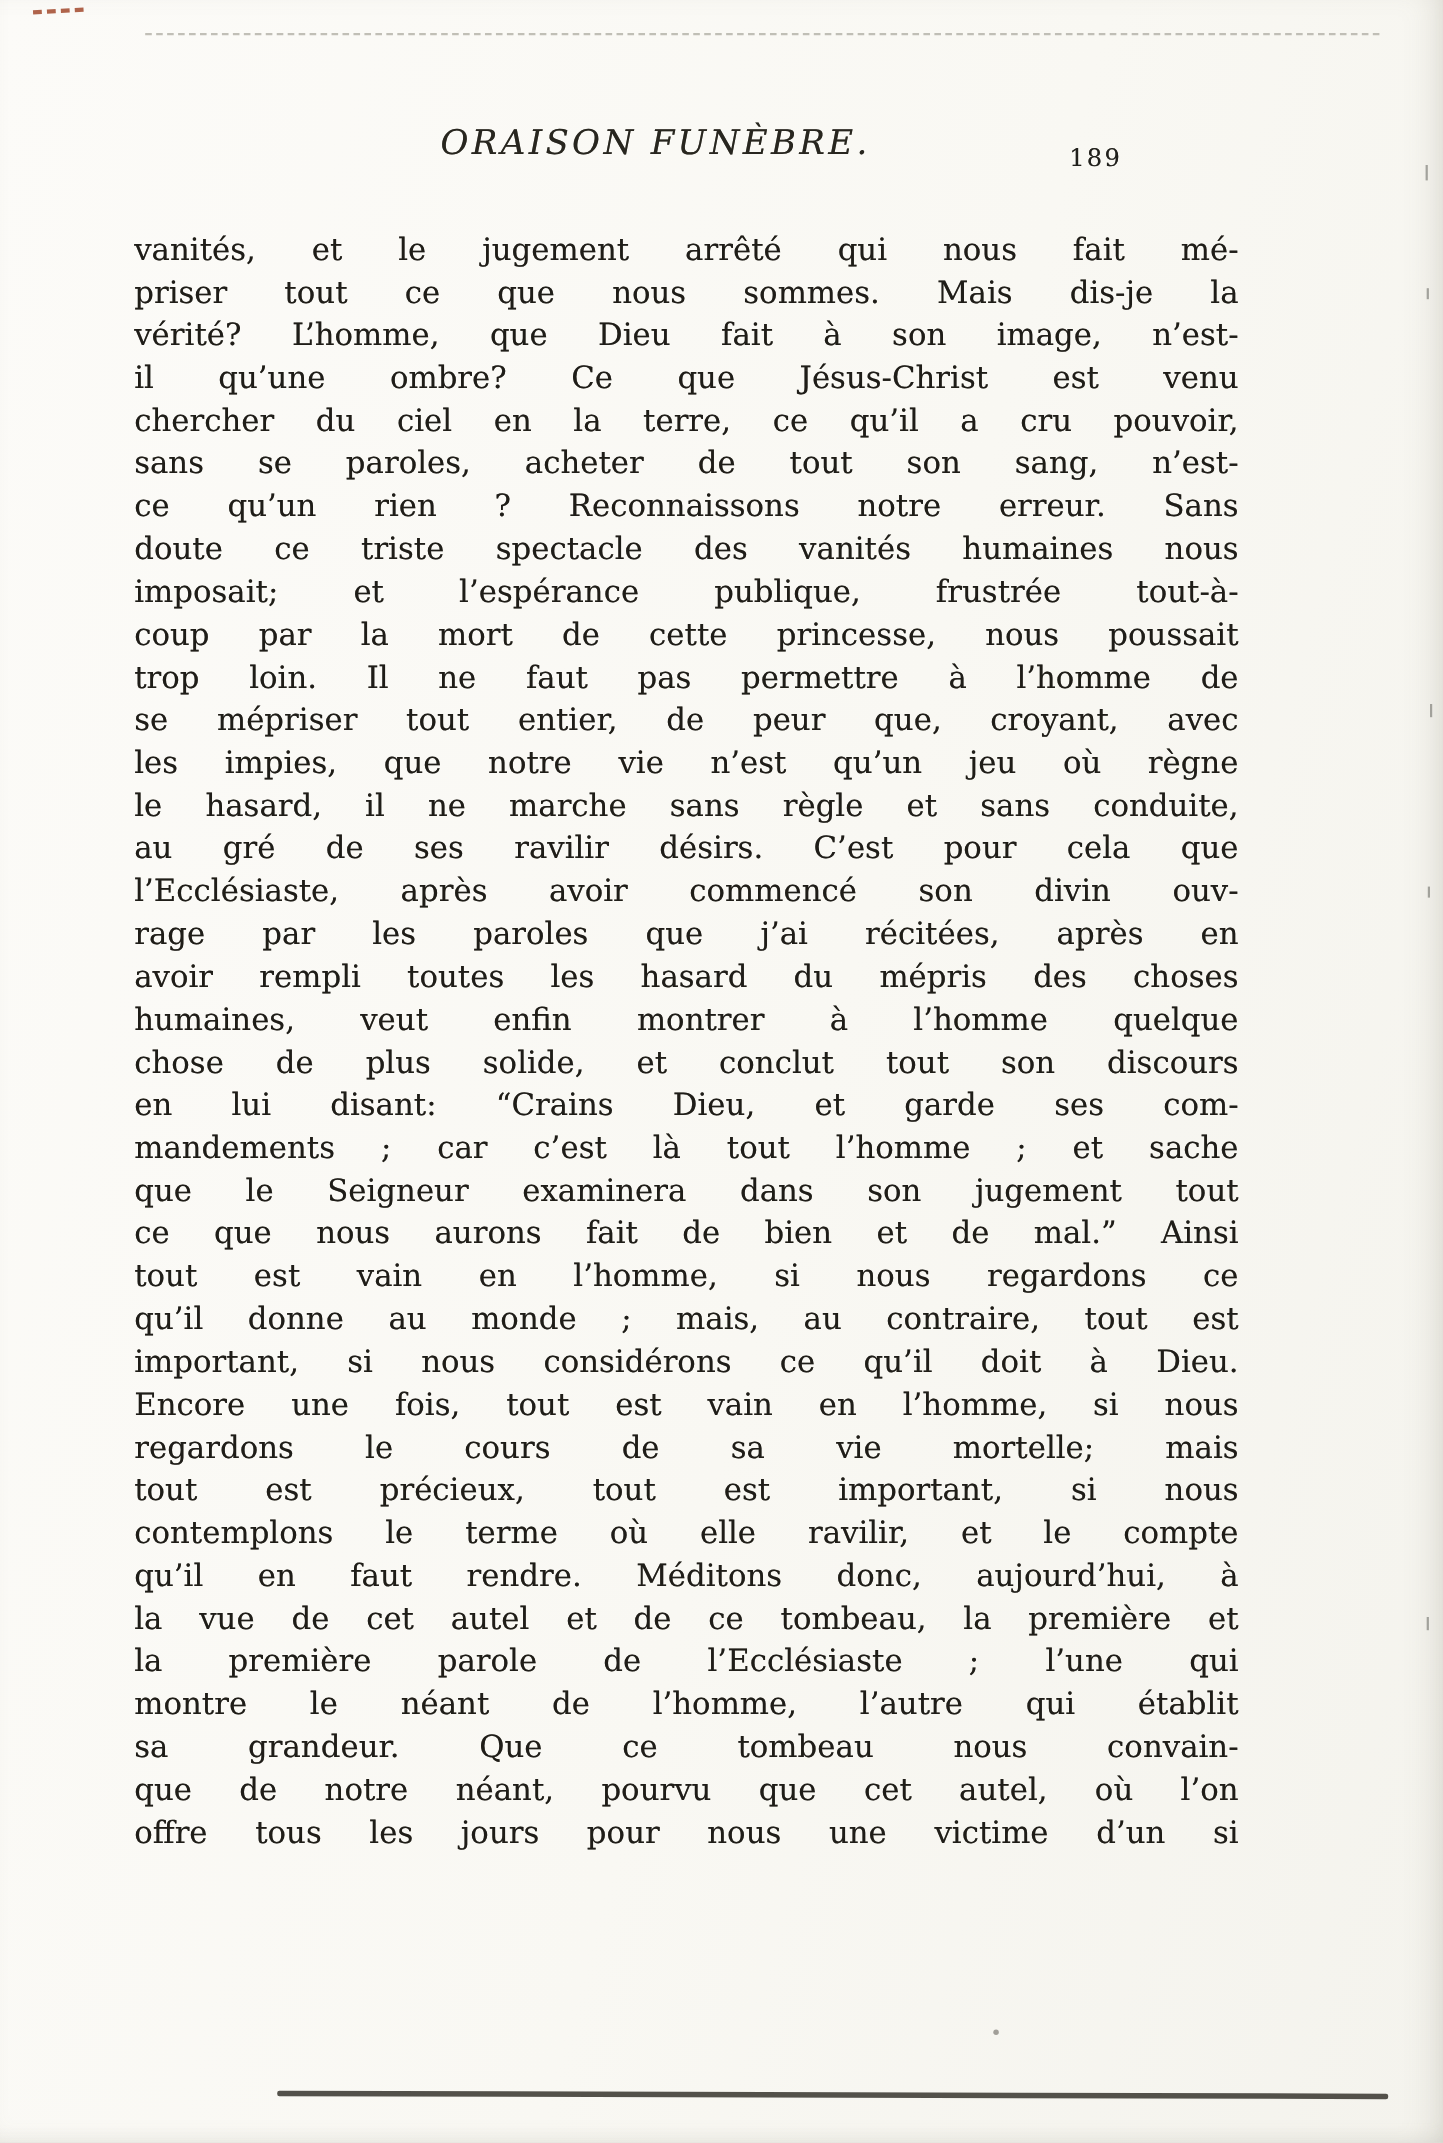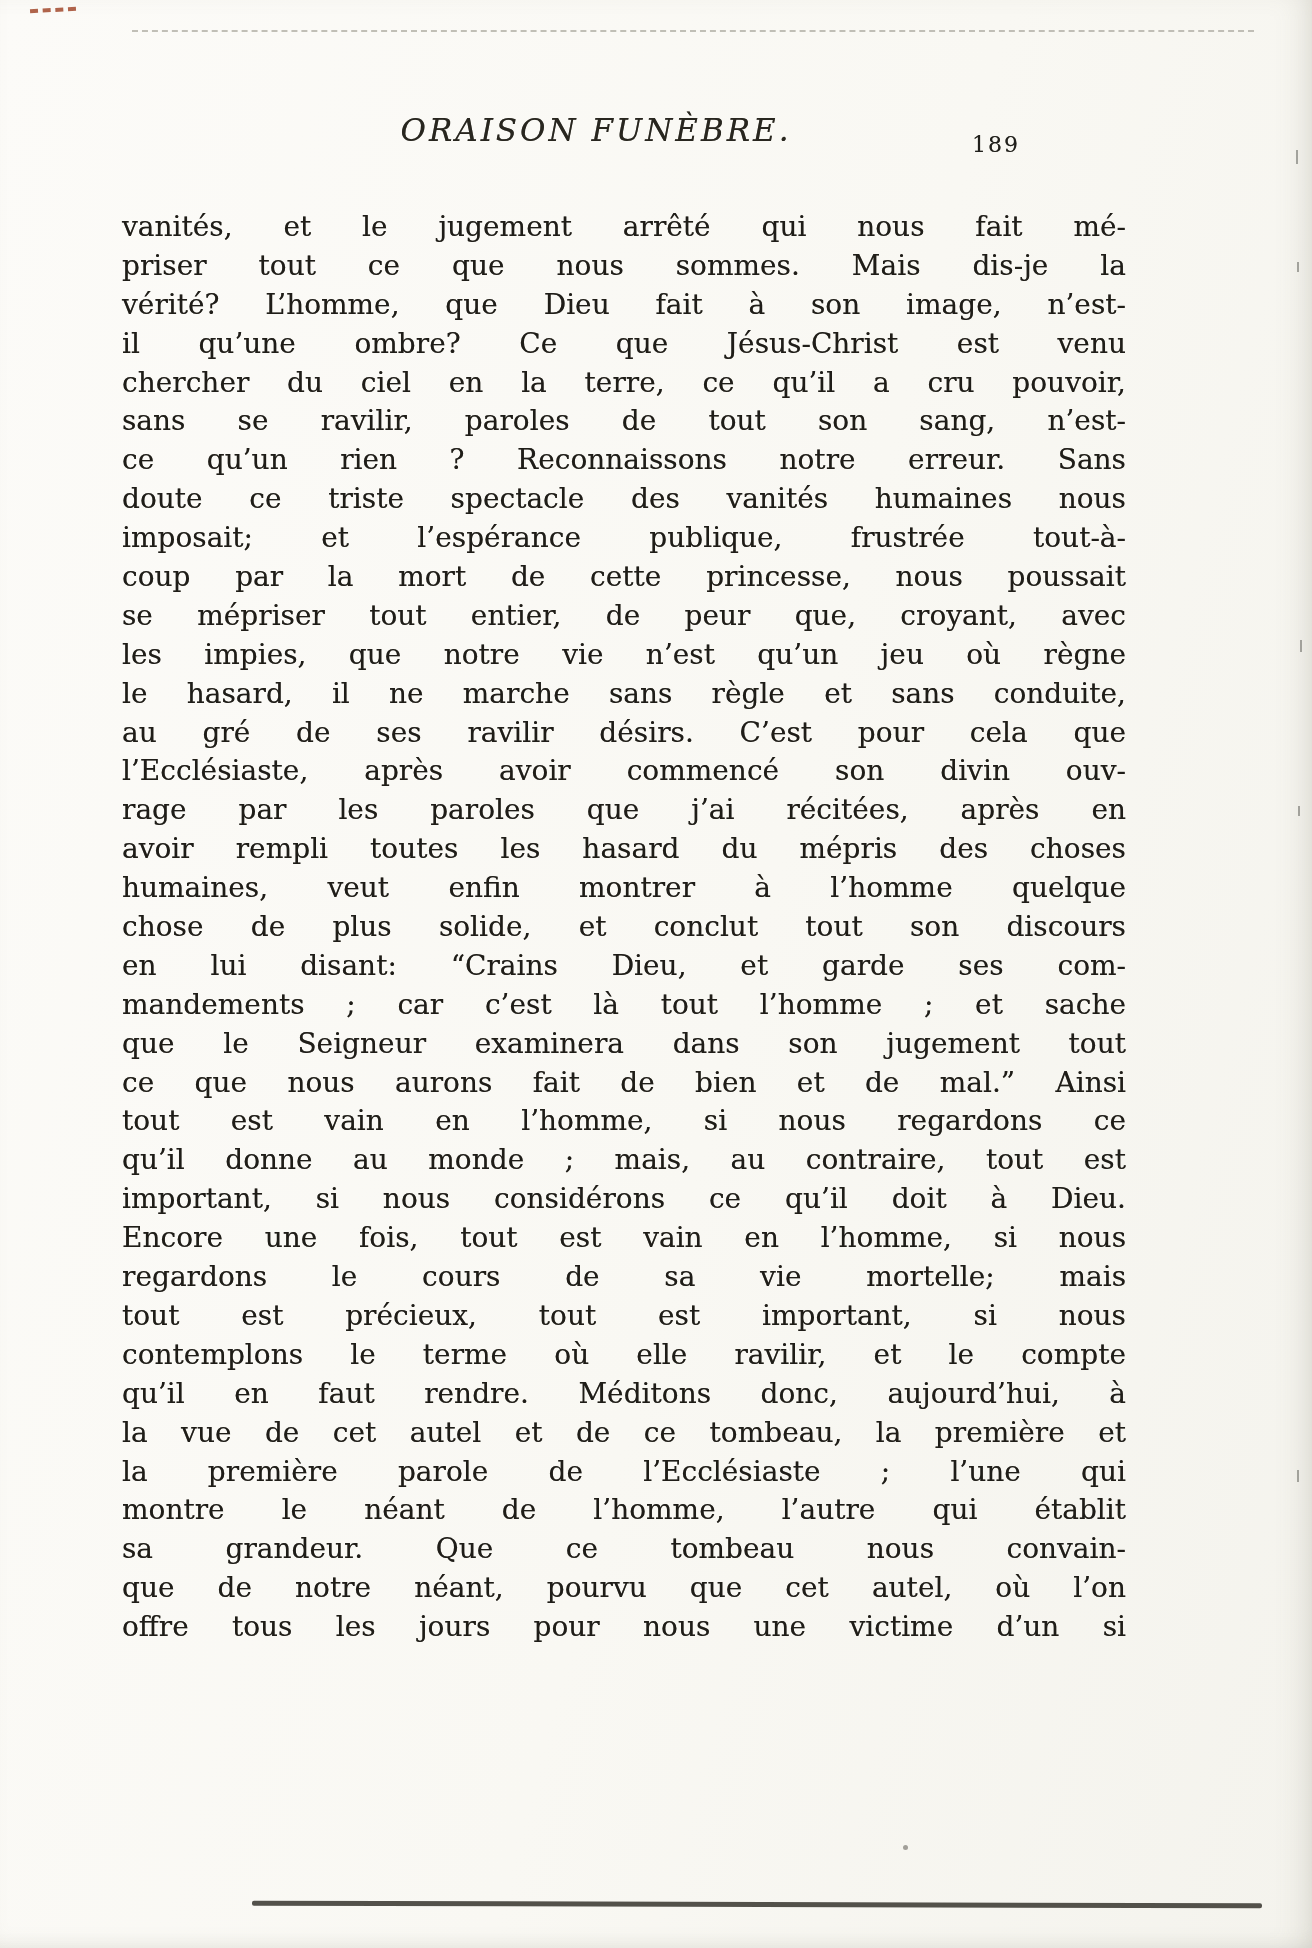--- a/index.html
+++ b/index.html
@@ -109,25 +109,26 @@
   <div class="running-title">ORAISON FUNÈBRE.</div>
 
   <div class="page-number">189</div>
 
   <div class="body-text">
       <div class="text-line">vanités, et le jugement arrêté qui nous fait mé-</div>
       <div class="text-line">priser tout ce que nous sommes. Mais dis-je la</div>
       <div class="text-line">vérité? L’homme, que Dieu fait à son image, n’est-</div>
       <div class="text-line">il qu’une ombre? Ce que Jésus-Christ est venu</div>
       <div class="text-line">chercher du ciel en la terre, ce qu’il a cru pouvoir,</div>
-      <div class="text-line">sans se ravilir, paroles de tout son sang, n’est-</div>
+      <div class="text-line">sans se paroles, acheter de tout son sang, n’est-</div>
       <div class="text-line">ce qu’un rien ? Reconnaissons notre erreur. Sans</div>
       <div class="text-line">doute ce triste spectacle des vanités humaines nous</div>
       <div class="text-line">imposait; et l’espérance publique, frustrée tout-à-</div>
       <div class="text-line">coup par la mort de cette princesse, nous poussait</div>
+      <div class="text-line">trop loin. Il ne faut pas permettre à l’homme de</div>
       <div class="text-line">se mépriser tout entier, de peur que, croyant, avec</div>
       <div class="text-line">les impies, que notre vie n’est qu’un jeu où règne</div>
       <div class="text-line">le hasard, il ne marche sans règle et sans conduite,</div>
       <div class="text-line">au gré de ses ravilir désirs. C’est pour cela que</div>
       <div class="text-line">l’Ecclésiaste, après avoir commencé son divin ouv-</div>
       <div class="text-line">rage par les paroles que j’ai récitées, après en</div>
       <div class="text-line">avoir rempli toutes les hasard du mépris des choses</div>
       <div class="text-line">humaines, veut enfin montrer à l’homme quelque</div>
       <div class="text-line">chose de plus solide, et conclut tout son discours</div>
       <div class="text-line">en lui disant: “Crains Dieu, et garde ses com-</div>

